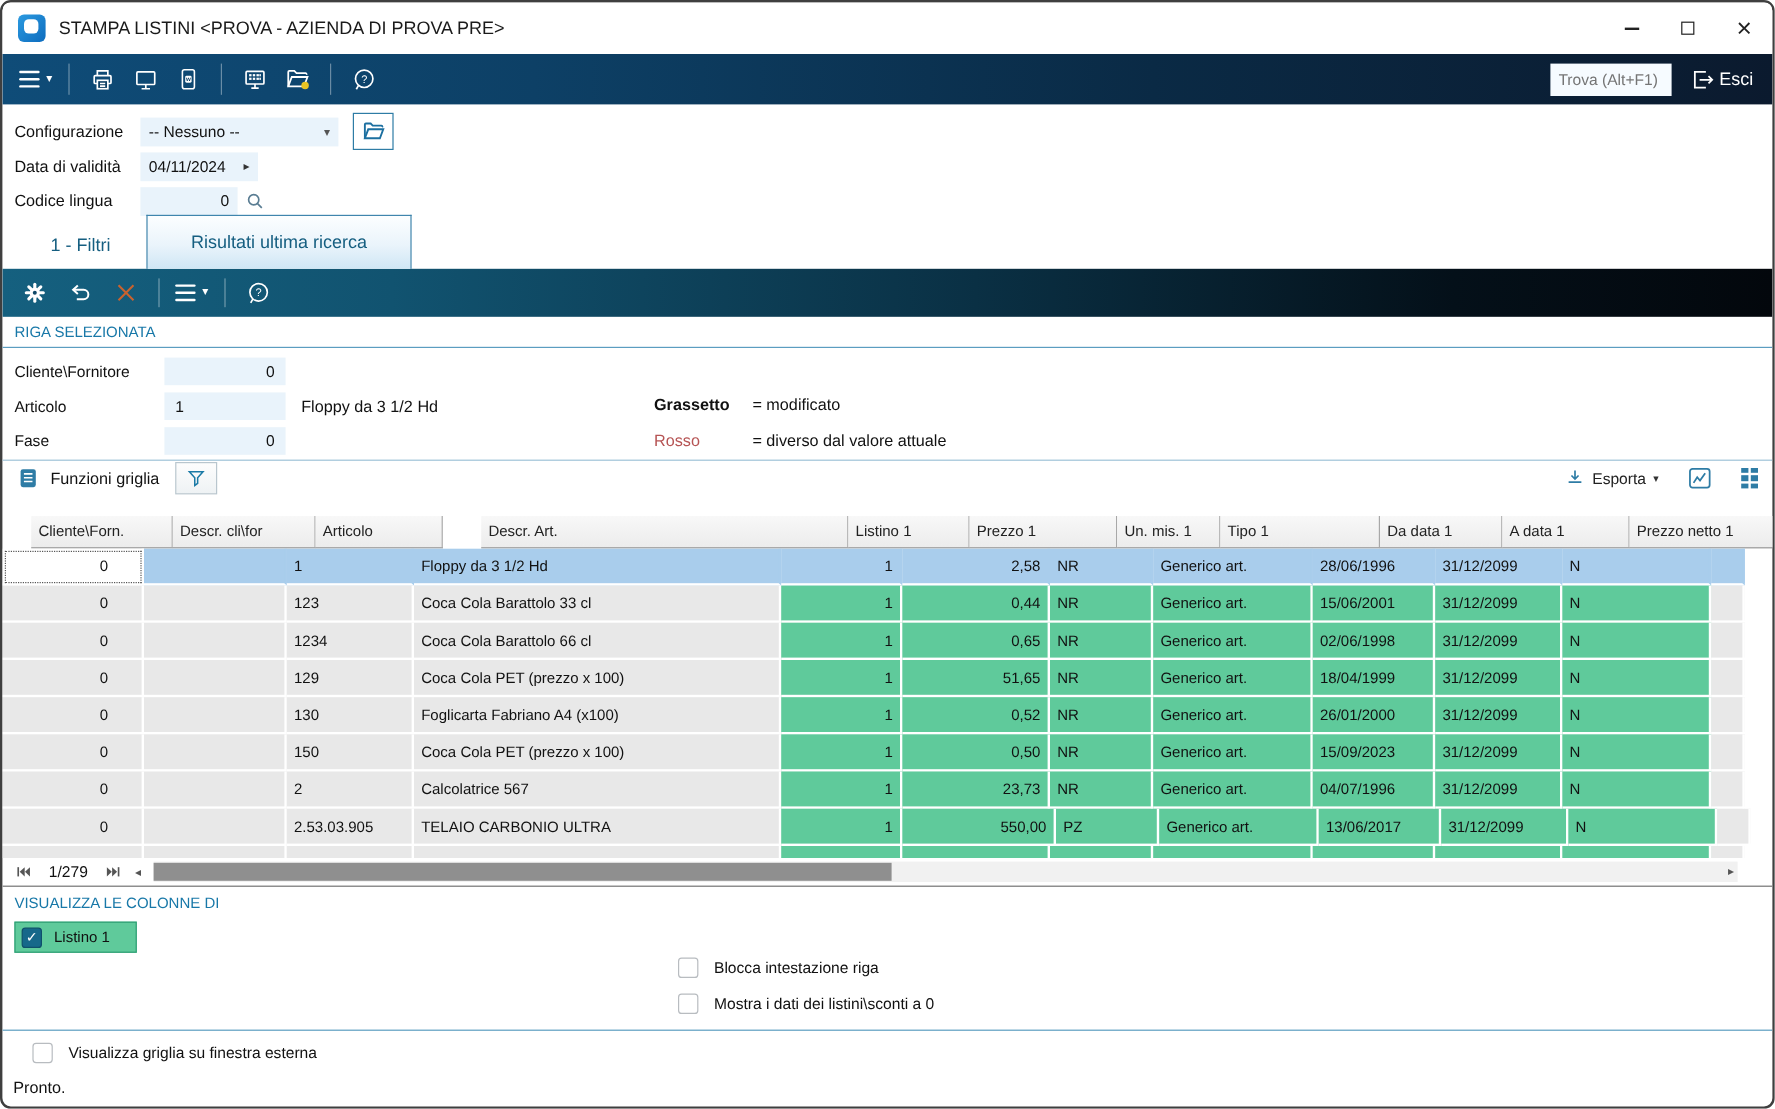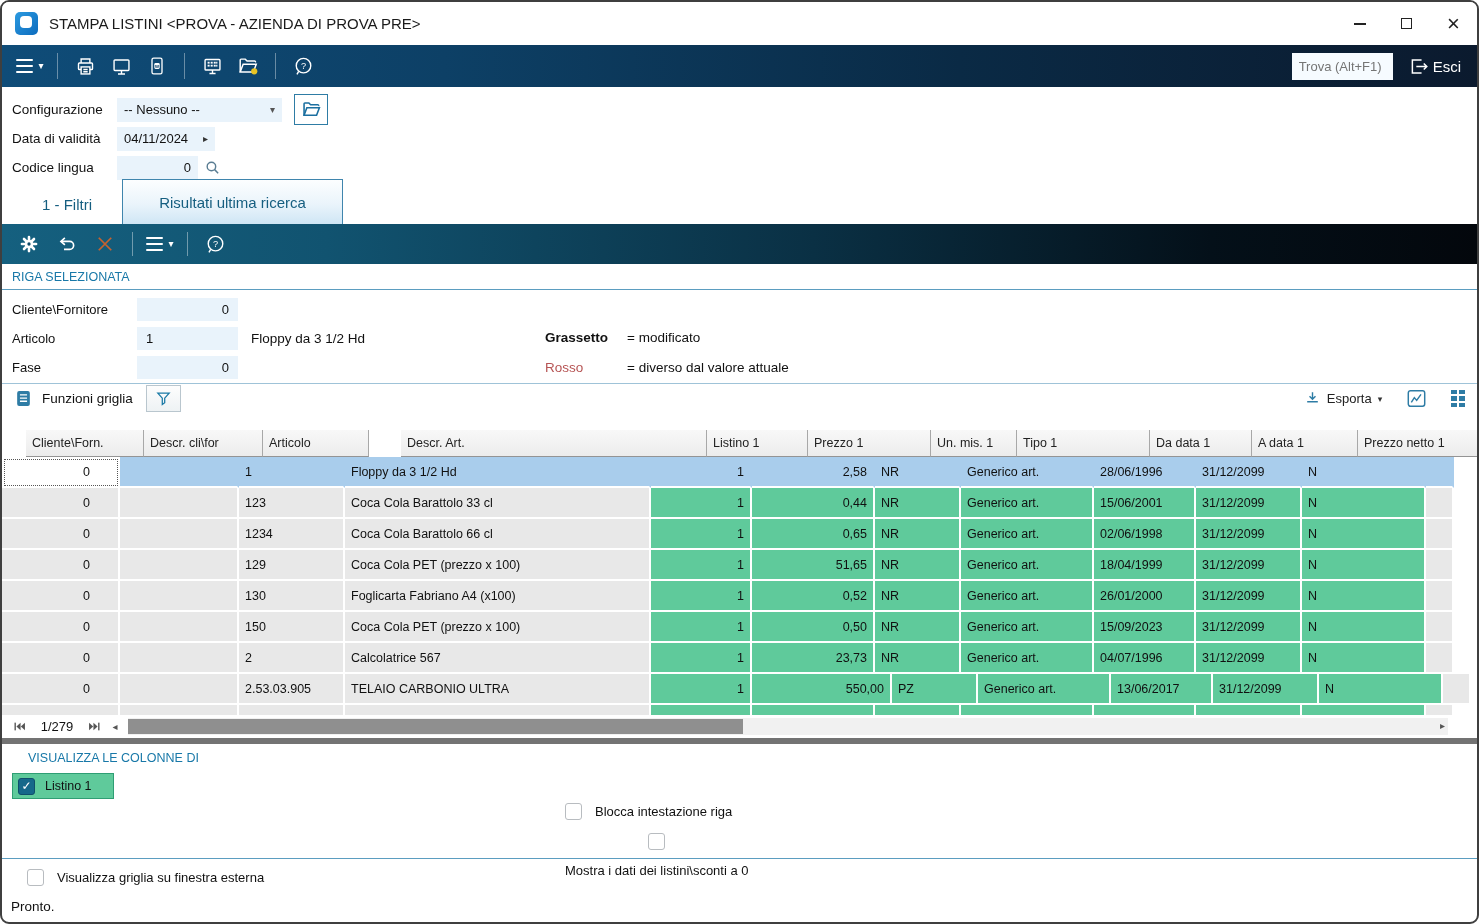--- a/index.html
+++ b/index.html
@@ -100,28 +100,28 @@
   
   .pagination { height:23px; display:flex; align-items:center; padding-left:6px; }
   .pg-btn { width:24px; display:flex; align-items:center; justify-content:center; color:#555; }
   .pg-text { width:50px; text-align:center; font-size:13px; color:#111; }
   .pg-single { width:18px; font-size:10px; color:#555; text-align:center; }
   .hscroll { width:1320px; height:17px; background:#f1f1f1; position:relative; margin-left:4px; }
   .h-thumb { position:absolute; left:0; top:1px; height:15px; width:615px; background:#8f8f8f; }
   .h-right { position:absolute; right:3px; top:2px; font-size:10px; color:#555; }
 
   
-  .colonne { border-top:6px solid #737373; position:relative; height:120px;padding-left:16px; }
+  .colonne { border-top:1px solid #737373; position:relative; height:120px; }
   .sec-head2 { padding:7px 10px 0 10px; color:#1878a8; font-size:12.5px; }
   .listino-box { position:absolute; left:10px; top:29px; width:102px; height:26px; background:var(--green,#5fca9b); border:1px solid #2f9e74; display:flex; align-items:center; padding:0 5px; gap:10px; font-size:12.5px; }
   .cb { width:17px; height:17px; border-radius:3px; flex:none; }
   .cb-checked { background:#16688a; border:1px solid #0f4f6b; color:#fff; display:flex; align-items:center; justify-content:center; font-size:12px; }
   .cb-empty { background:#fff; border:1px solid #b8bcc0; }
   .opt-row { position:absolute; display:flex; align-items:center; gap:13px; font-size:13px; }
-  .opt-1 { left:563px; top:59px; } .opt-2 { left:563px; top:89px;flex-direction:column; }
+  .opt-1 { left:563px; top:59px; } .opt-2 { left:563px; top:89px; }
 
   
   .footer { border-top:1px solid #5b9dc0; position:relative; height:64px; }
   .ext-opt { position:absolute; left:25px; top:10px; display:flex; align-items:center; gap:13px; font-size:13px; }
   .status { position:absolute; left:9px; top:40px; font-size:13.5px; }
 
   svg { display:block; }
 </style>
 </head>
 <body>
@@ -486,21 +486,21 @@
             <div class="gcell green" style="width: 106px;">31/12/2099</div>
             <div class="gcell green" style="width: 124px;">N</div>
             <div class="gcell gray" style="width: 28px;"></div>
           </div>
           <div class="grow">
             <div class="gcell gray ar pr-lg" style="width: 118px;">0</div>
             <div class="gcell gray" style="width: 119px;"></div>
             <div class="gcell gray" style="width: 106px;">2.53.03.905</div>
             <div class="gcell gray" style="width: 306px;">TELAIO CARBONIO ULTRA</div>
             <div class="gcell green ar" style="width: 101px;">1</div>
-            <div class="gcell green ar" style="width: 140px;">550,00</div>
+            <div class="gcell green ar" style="width: 128px;">550,00</div>
             <div class="gcell green" style="width: 86px;">PZ</div>
             <div class="gcell green" style="width: 133px;">Generico art.</div>
             <div class="gcell green" style="width: 102px;">13/06/2017</div>
             <div class="gcell green" style="width: 106px;">31/12/2099</div>
             <div class="gcell green" style="width: 124px;">N</div>
             <div class="gcell gray" style="width: 28px;"></div>
           </div>
           <div class="grow">
             <div class="gcell gray ar pr-lg" style="width: 118px;"></div>
             <div class="gcell gray" style="width: 119px;"></div>

